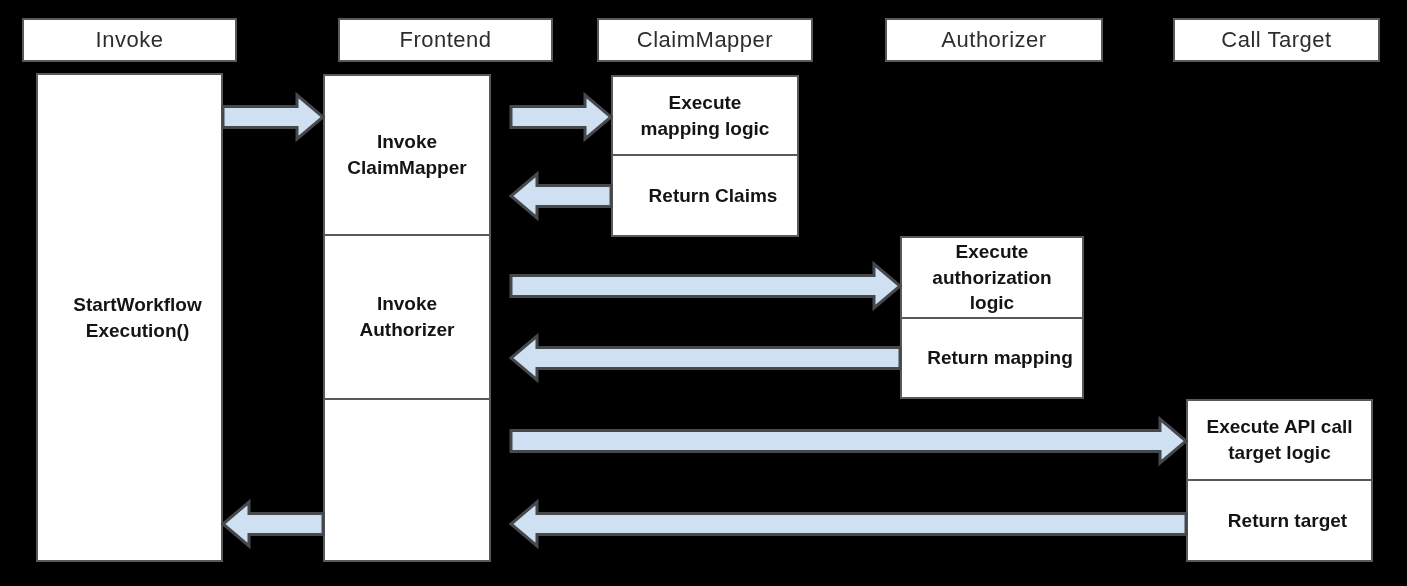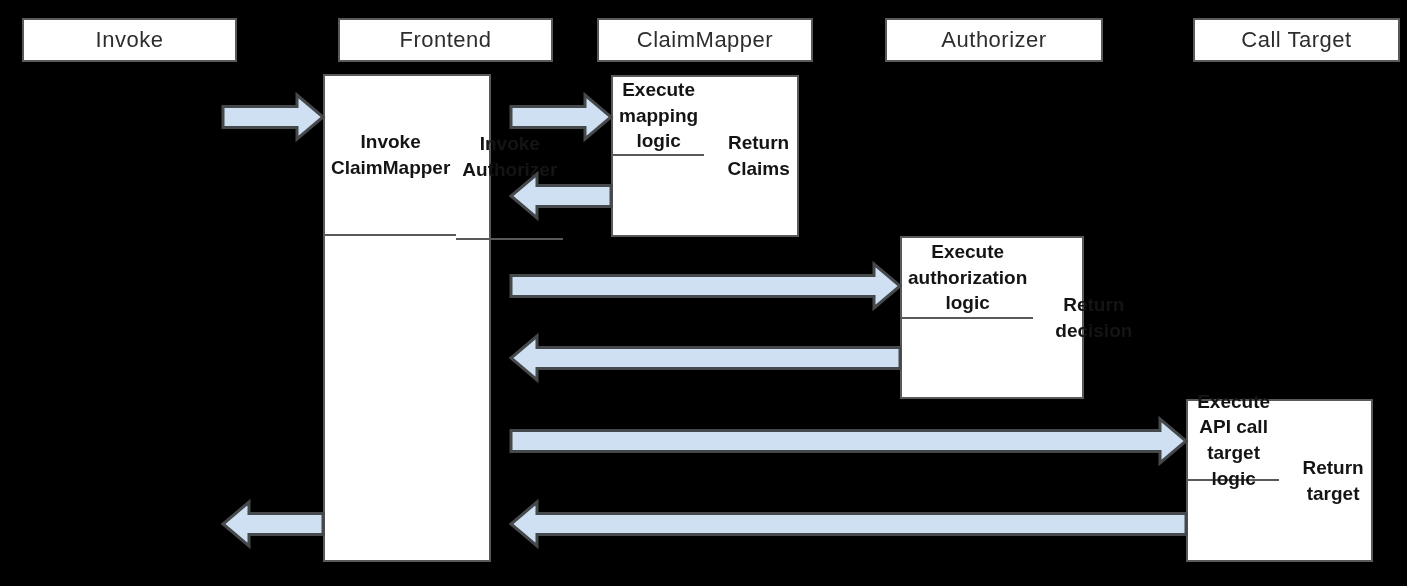--- a/index.html
+++ b/index.html
@@ -34,21 +34,21 @@
     justify-content: center;
     font-size: 22px;
     letter-spacing: 0.5px;
     color: var(--header-text);
   }
   .act {
     position: absolute;
     background: var(--box-fill);
     border: 2px solid var(--box-border);
     display: flex;
-    flex-direction: row;
+    flex-direction: column;
   }
   .cell {
     display: flex;
     align-items: center;
     justify-content: center;
     text-align: center;
   }
   .cell.divided { border-bottom: 2px solid var(--box-border); }
   .cell.grow { flex: 1 1 auto; padding-left: 16px; }
   .msg {
@@ -81,24 +81,30 @@
   </div>
   <div class="phead" style="left:310px;width:215px;margin-left:28px;">
     <span>Frontend</span>
   </div>
   <div class="phead" style="left:597px;width:216px;">
     <span>ClaimMapper</span>
   </div>
   <div class="phead" style="left:885px;width:218px;">
     <span>Authorizer</span>
   </div>
-  <div class="phead" style="left:1173px;width:207px;margin-left:20px;">
+  <div class="phead" style="left:1173px;width:207px;">
     <span>Call Target</span>
   </div>
 
+  <div class="act" style="left:36px;top:73px;width:187px;height:489px;">
+    <div class="cell grow">
+      <span class="msg">StartWorkflow
+Execution()</span>
+    </div>
+  </div>
 
   <div class="act" style="left:323px;top:74px;width:168px;height:488px;">
     <div class="cell divided" style="height:160px;">
       <span class="msg">Invoke
 ClaimMapper</span>
     </div>
     <div class="cell divided" style="height:164px;">
       <span class="msg">Invoke
 Authorizer</span>
     </div>
@@ -114,21 +120,21 @@
     </div>
   </div>
 
   <div class="act" style="left:900px;top:236px;width:184px;height:163px;">
     <div class="cell divided" style="height:81px;">
       <span class="msg">Execute
 authorization
 logic</span>
     </div>
     <div class="cell grow">
-      <span class="msg">Return decision</span>
+      <span class="msg">Return mapping</span>
     </div>
   </div>
 
   <div class="act" style="left:1186px;top:399px;width:187px;height:163px;">
     <div class="cell divided" style="height:80px;">
       <span class="msg">Execute API call
 target logic</span>
     </div>
     <div class="cell grow">
       <span class="msg">Return target</span>

